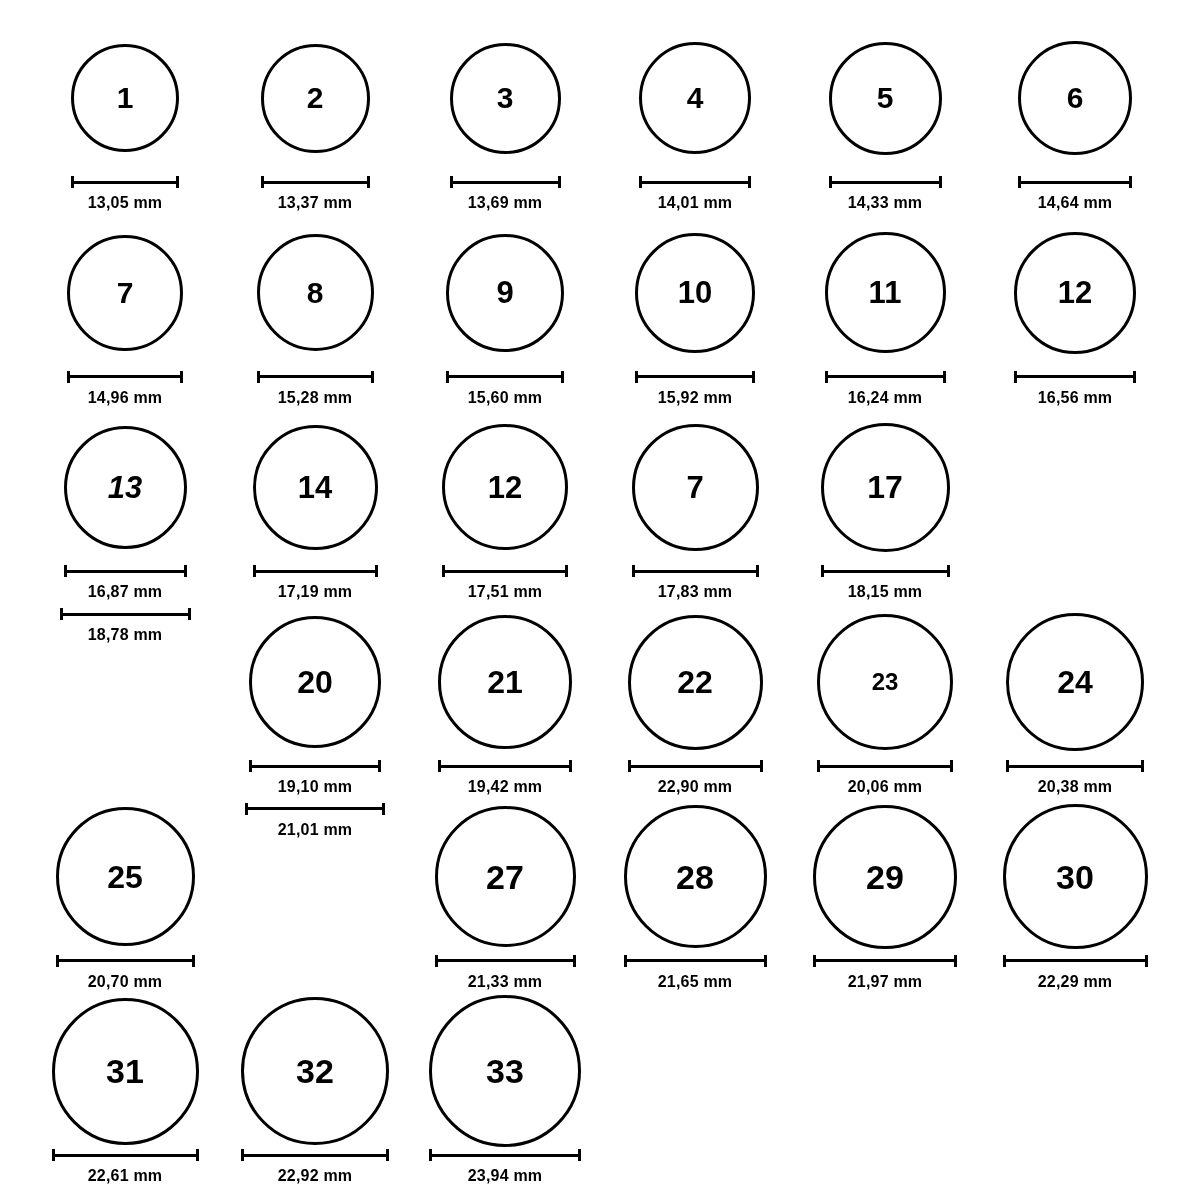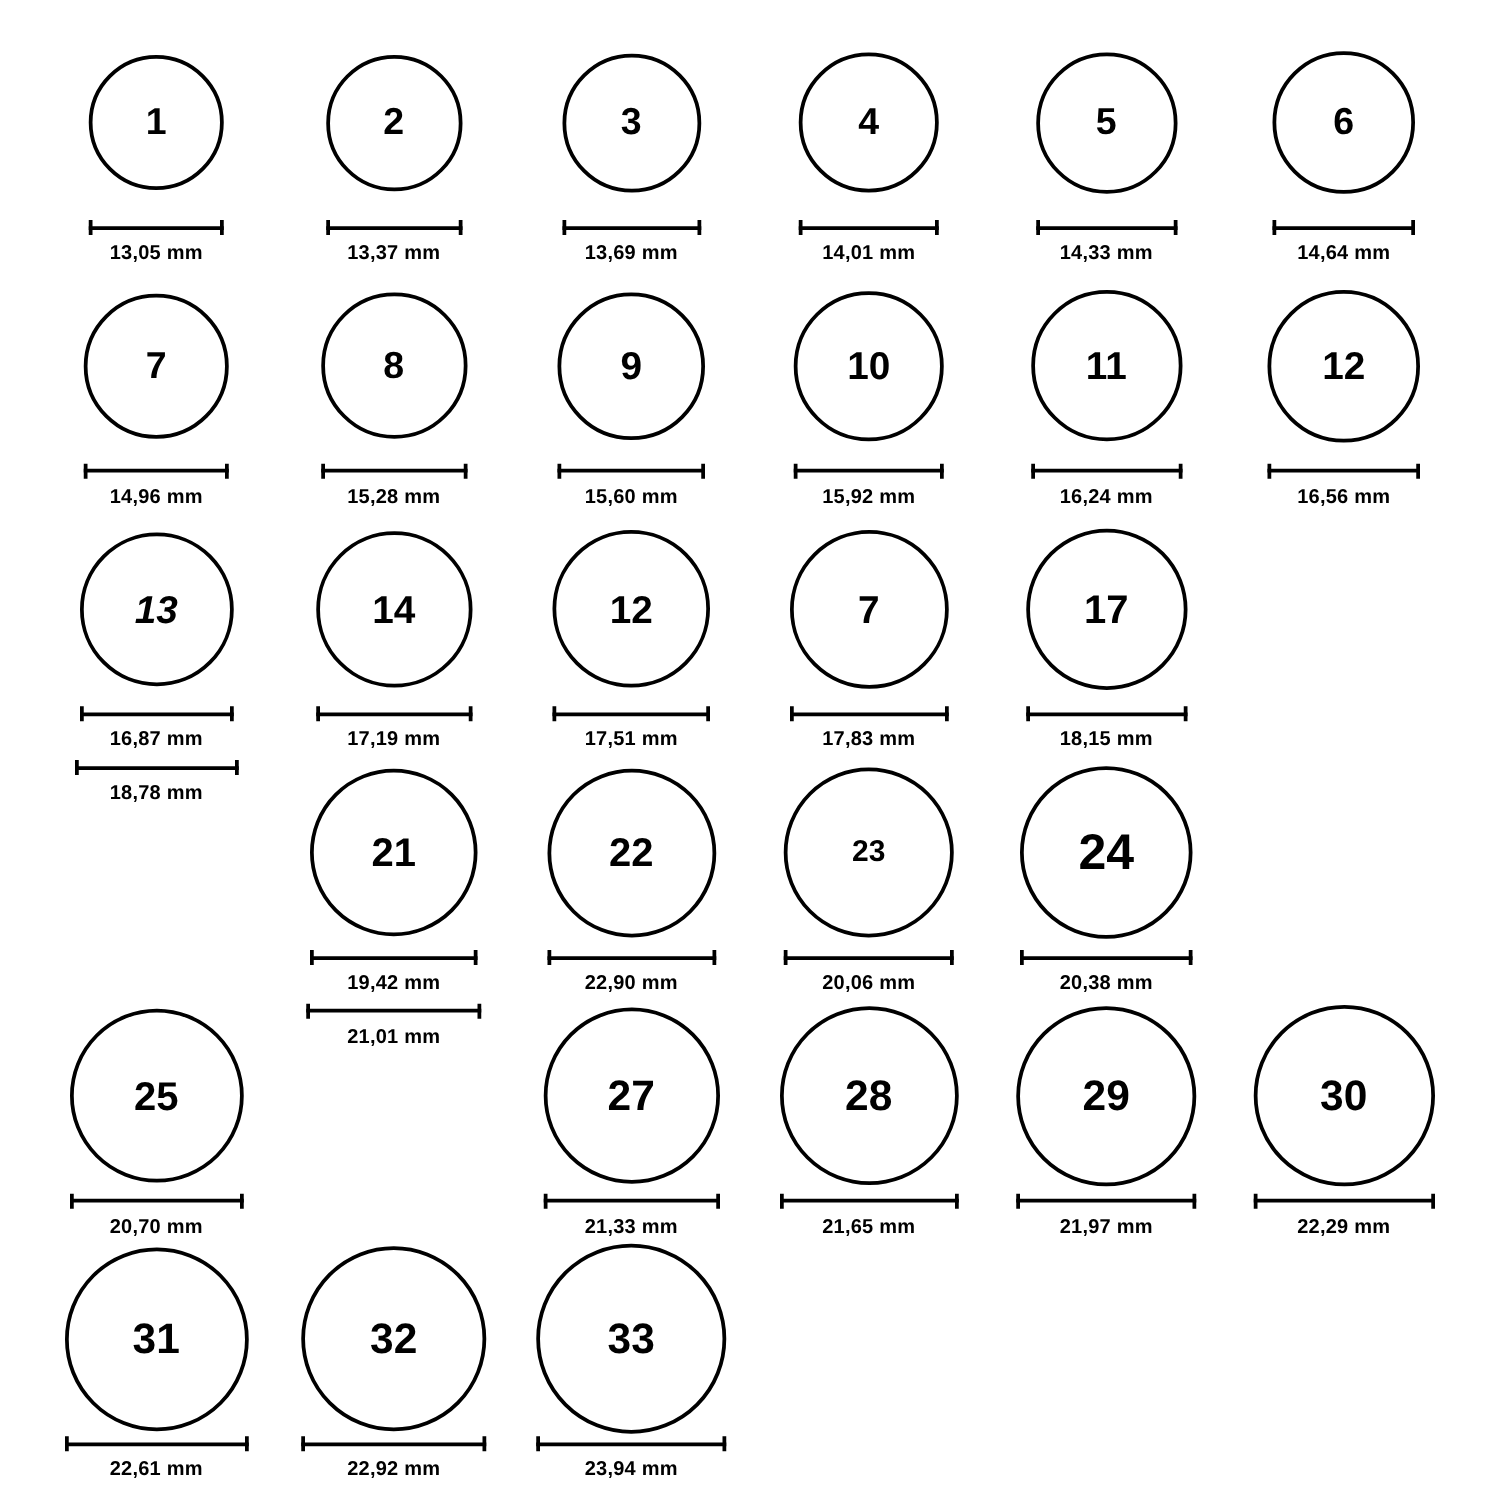--- a/index.html
+++ b/index.html
@@ -322,20 +322,33 @@
       <div class="size-cell">
         <div class="measure" style="width: 131px;">
           <div class="bar"></div>
           <div class="cap left"></div>
           <div class="cap right"></div>
         </div>
         <div class="mm-label">18,78 mm</div>
       </div>
       <div class="size-cell">
         <div class="ring-wrap">
+          <div class="ring" style="width: 132px; height: 132px;">
+            <span class="ring-label" style="font-size: 32px;">20</span>
+          </div>
+        </div>
+        <div class="measure" style="width: 132px;">
+          <div class="bar"></div>
+          <div class="cap left"></div>
+          <div class="cap right"></div>
+        </div>
+        <div class="mm-label">19,10 mm</div>
+      </div>
+      <div class="size-cell">
+        <div class="ring-wrap">
           <div class="ring" style="width: 134px; height: 134px;">
             <span class="ring-label" style="font-size: 32px;">21</span>
           </div>
         </div>
         <div class="measure" style="width: 134px;">
           <div class="bar"></div>
           <div class="cap left"></div>
           <div class="cap right"></div>
         </div>
         <div class="mm-label">19,42 mm</div>
@@ -362,21 +375,21 @@
         <div class="measure" style="width: 136px;">
           <div class="bar"></div>
           <div class="cap left"></div>
           <div class="cap right"></div>
         </div>
         <div class="mm-label">20,06 mm</div>
       </div>
       <div class="size-cell">
         <div class="ring-wrap">
           <div class="ring" style="width: 138px; height: 138px;">
-            <span class="ring-label" style="font-size: 40px;">24</span>
+            <span class="ring-label" style="font-size: 32px;">24</span>
           </div>
         </div>
         <div class="measure" style="width: 138px;">
           <div class="bar"></div>
           <div class="cap left"></div>
           <div class="cap right"></div>
         </div>
         <div class="mm-label">20,38 mm</div>
       </div>
     </div>

